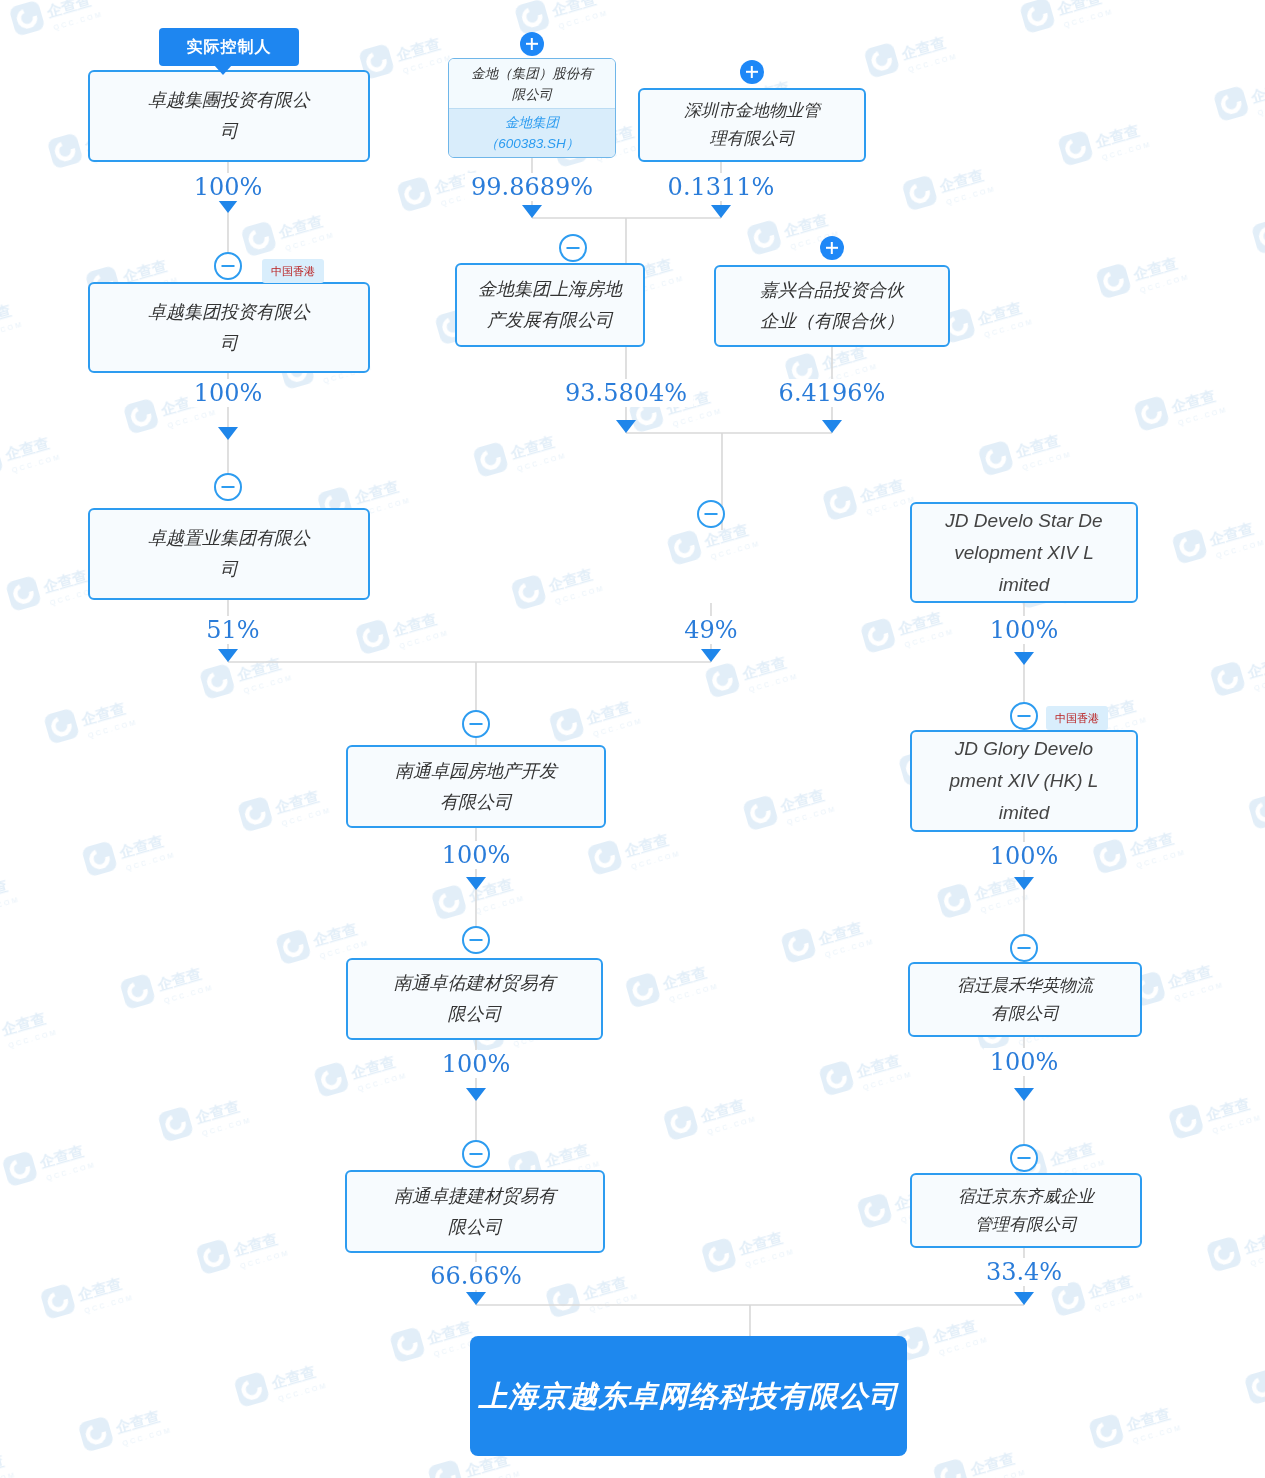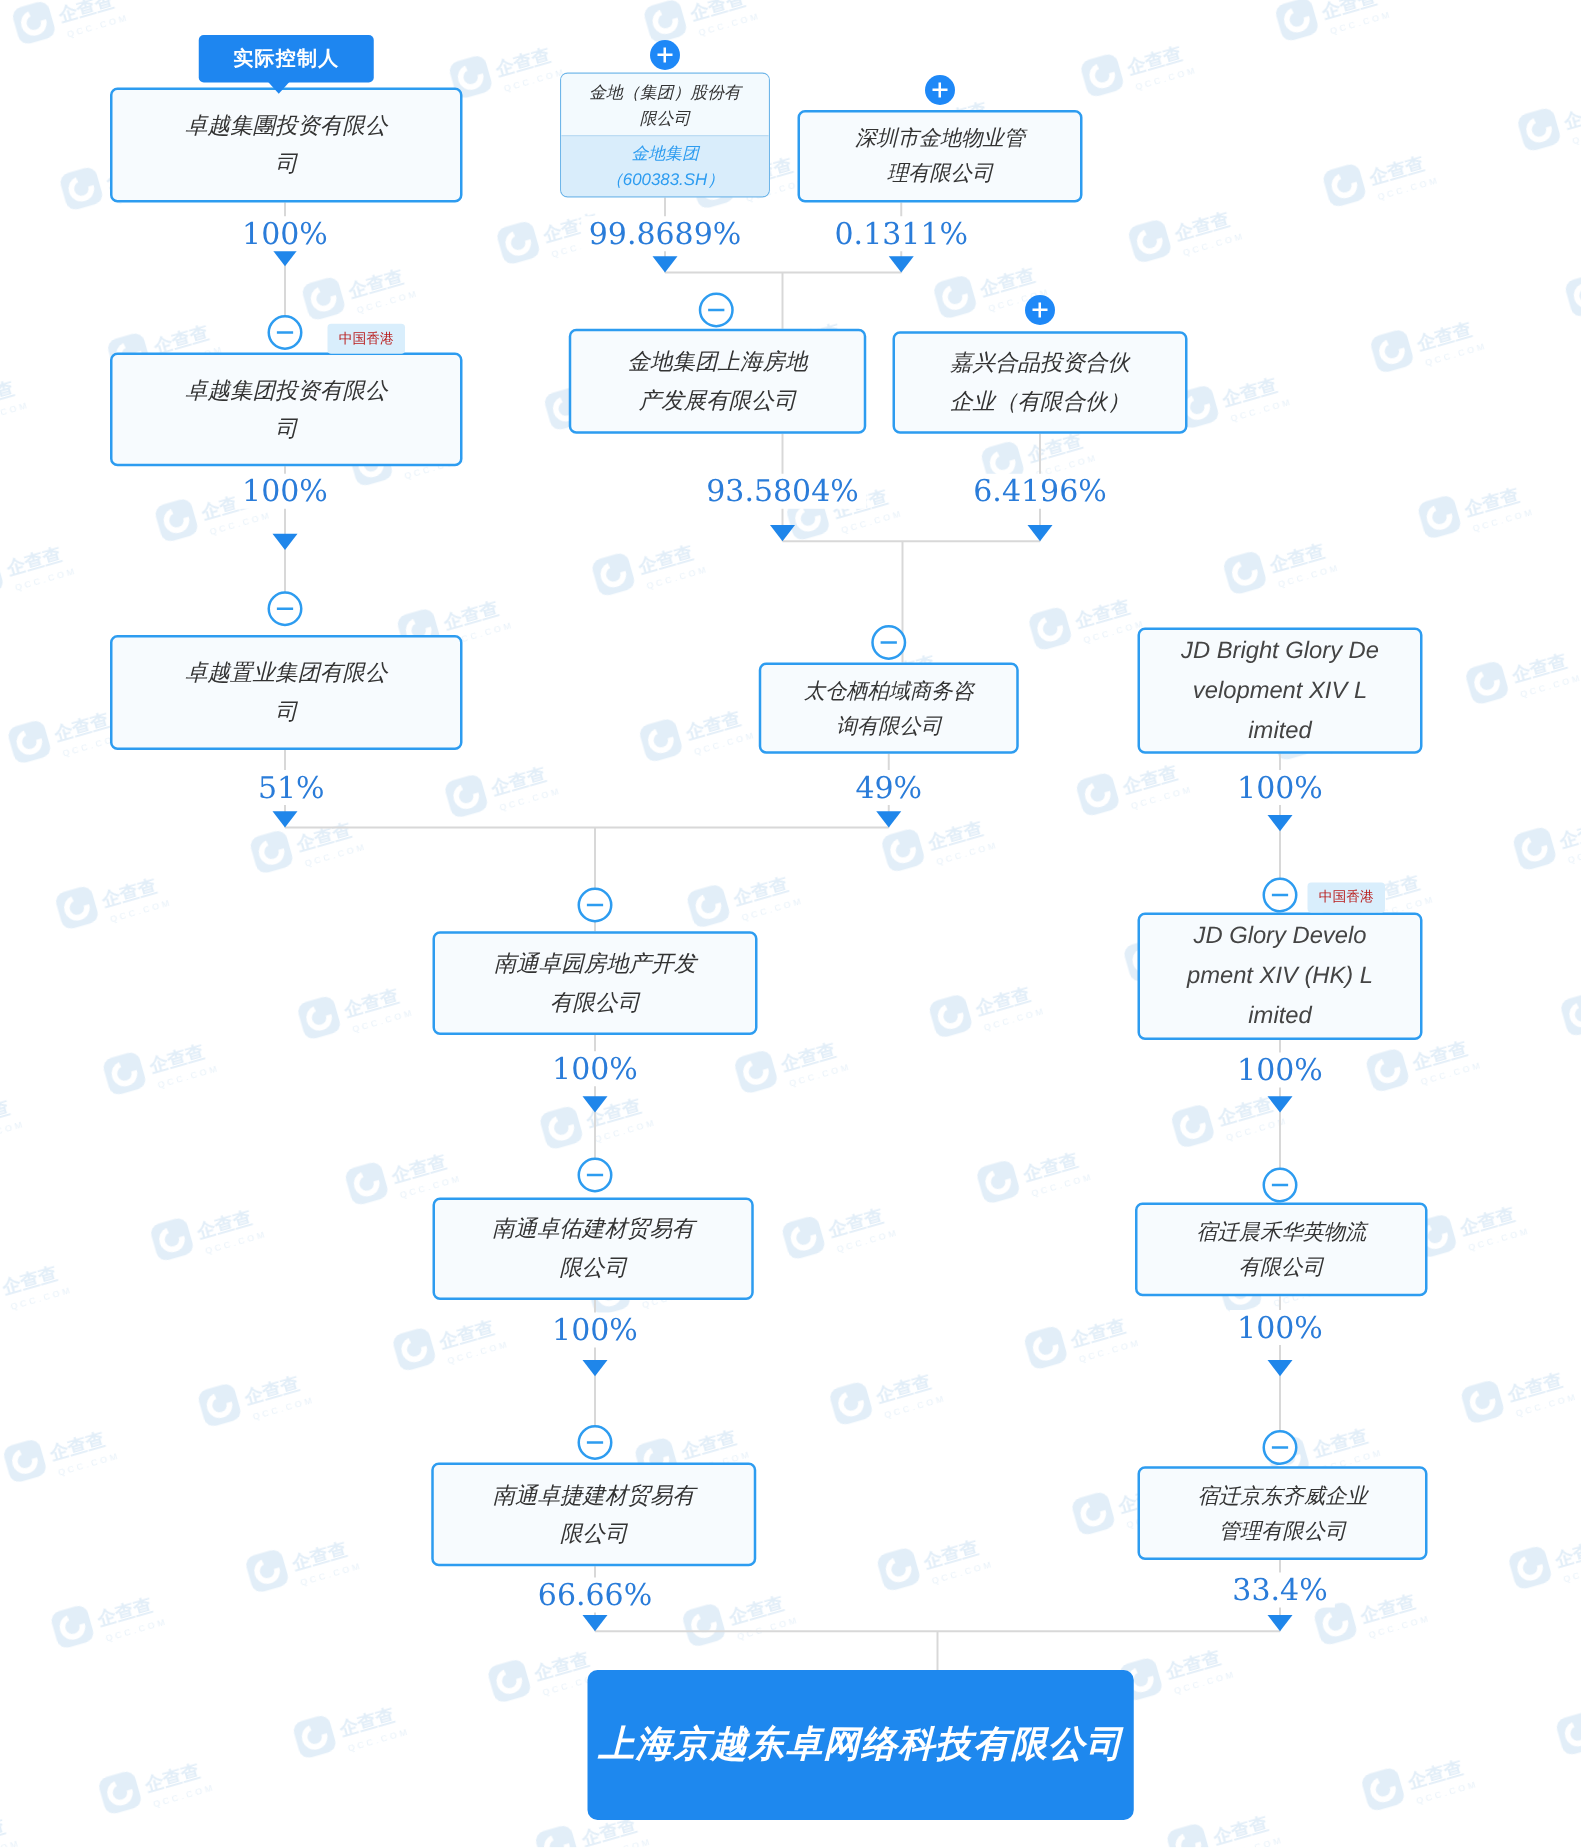--- a/index.html
+++ b/index.html
@@ -148,48 +148,44 @@
       <span class="ln">金地集团</span>
       <span class="ln">（600383.SH）</span>
     </div>
   </div>
 
   <div class="node node--sm" style="left:638px;top:88px;width:228px;height:74px">
     <span class="ln">深圳市金地物业管</span>
     <span class="ln">理有限公司</span>
   </div>
 
-  <div class="node" style="left:455px;top:263px;width:238px;height:84px">
+  <div class="node" style="left:455px;top:263px;width:190px;height:84px">
     <span class="ln">金地集团上海房地</span>
     <span class="ln">产发展有限公司</span>
   </div>
 
   <div class="node" style="left:714px;top:265px;width:236px;height:82px">
     <span class="ln">嘉兴合品投资合伙</span>
     <span class="ln">企业（有限合伙）</span>
   </div>
 
   <div class="node" style="left:88px;top:282px;width:282px;height:91px">
     <span class="ln">卓越集团投资有限公</span>
     <span class="ln">司</span>
   </div>
   <div class="region-tag" style="left:262px;top:259px">中国香港</div>
 
   <div class="node" style="left:88px;top:508px;width:282px;height:92px">
     <span class="ln">卓越置业集团有限公</span>
     <span class="ln">司</span>
   </div>
 
-  <div class="node node--sm" style="left:607px;top:530px;width:208px;height:73px">
-    <span class="ln">太仓栖柏域商务咨</span>
-    <span class="ln">询有限公司</span>
-  </div>
 
   <div class="node node--latin" style="left:910px;top:502px;width:228px;height:101px">
-    <span class="ln">JD Bright Glory De</span>
+    <span class="ln">JD Develo Star De</span>
     <span class="ln">velopment XIV L</span>
     <span class="ln">imited</span>
   </div>
 
   <div class="node" style="left:346px;top:745px;width:260px;height:83px">
     <span class="ln">南通卓园房地产开发</span>
     <span class="ln">有限公司</span>
   </div>
 
   <div class="node node--latin" style="left:910px;top:730px;width:228px;height:102px">

